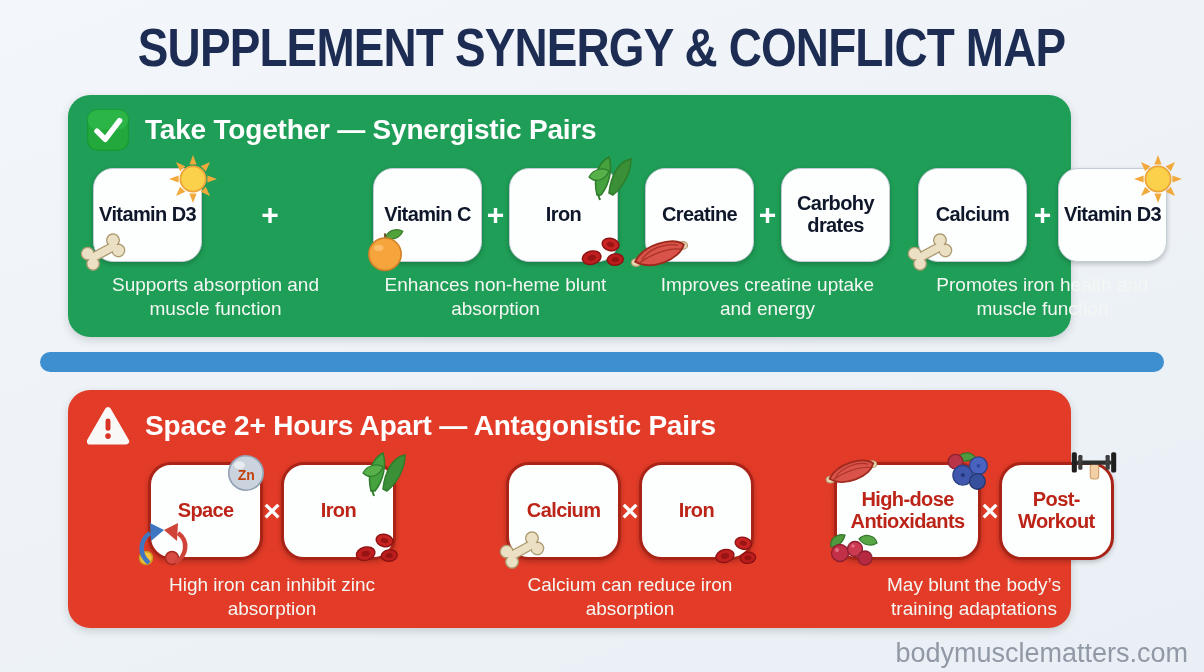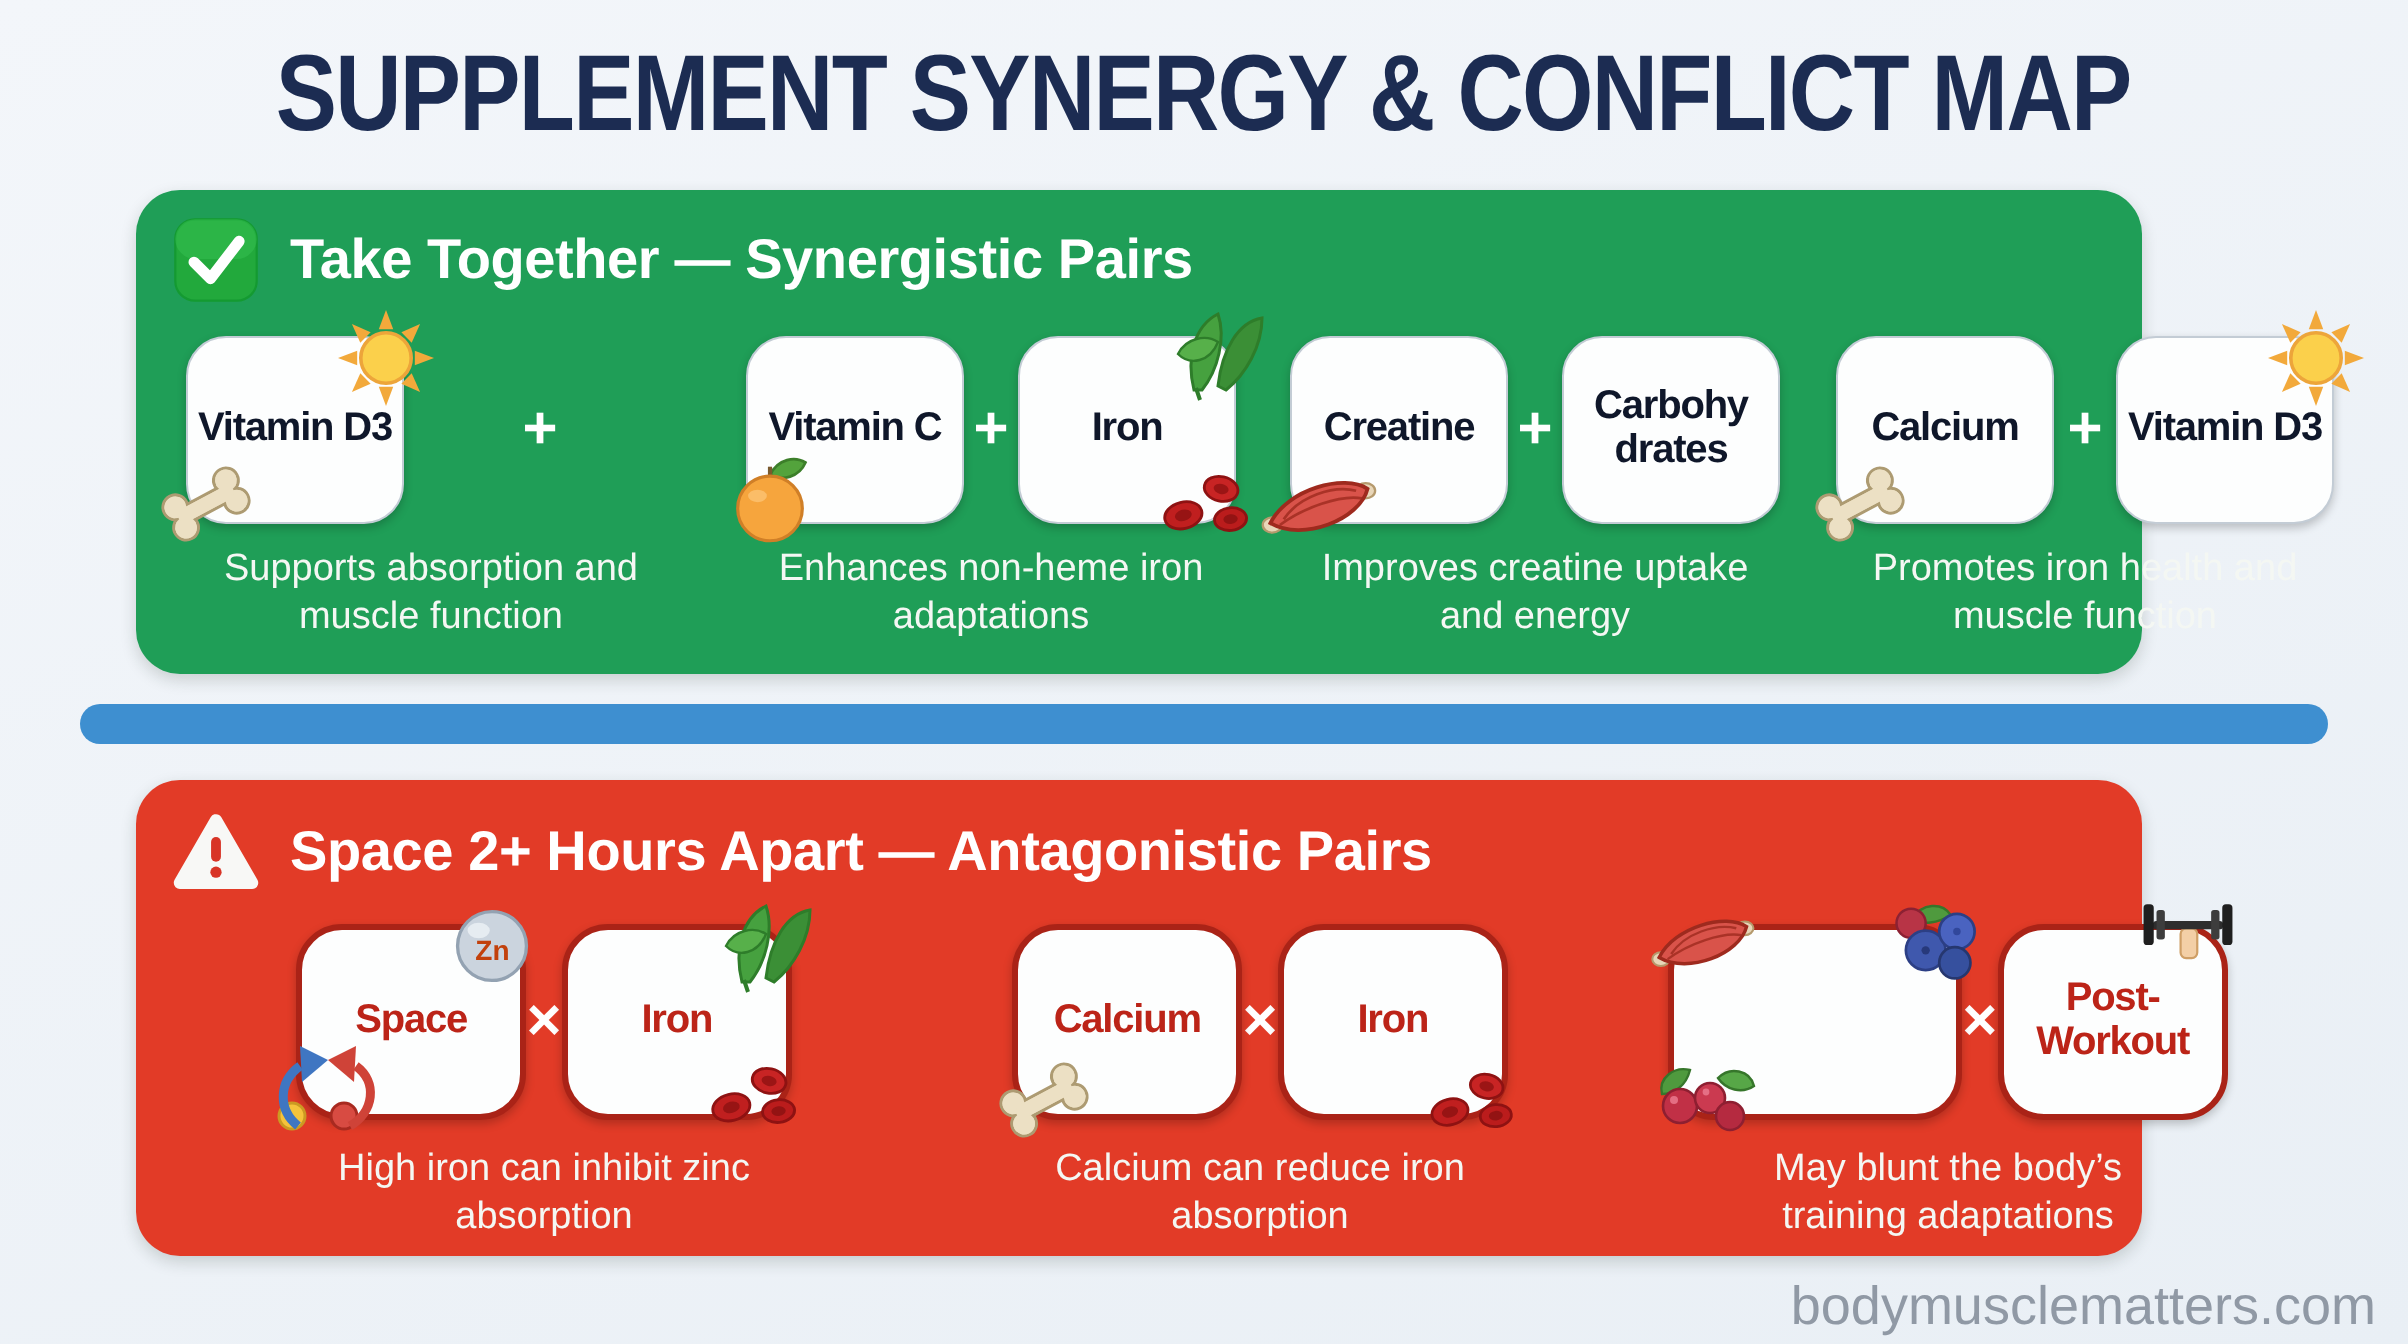--- a/index.html
+++ b/index.html
@@ -228,21 +228,21 @@
               </svg>
             </div>
           <div class="ic" style="width:48px;height:34px;bottom:-8px;right:-10px;">
               <svg>
                 <use href="#sym-cells"></use>
               </svg>
             </div>
           <div class="card-label">Iron</div>
         </div>
       </div>
-      <div class="caption cap-g">Enhances non-heme iron adaptations</div>
+      <div class="caption cap-g">Enhances non-heme blunt absorption</div>
     </div>
 
     <div class="pair pair-g" style="left:577px;">
       <div class="cards-row" style="width:245px;">
         <div class="card card-g">
           <div class="ic" style="width:62px;height:40px;bottom:-12px;left:-18px;">
               <svg>
                 <use href="#sym-muscle"></use>
               </svg>
             </div>
@@ -358,20 +358,21 @@
           <div class="ic" style="width:50px;height:44px;top:-16px;right:-14px;">
               <svg>
                 <use href="#sym-berries"></use>
               </svg>
             </div>
           <div class="ic" style="width:54px;height:38px;bottom:-12px;left:-12px;">
               <svg>
                 <use href="#sym-cranberries"></use>
               </svg>
             </div>
+          <div class="card-label">High-dose Antioxidants</div>
         </div>
         <div class="op">×</div>
         <div class="card card-r">
           <div class="ic" style="width:50px;height:40px;top:-18px;right:-8px;">
               <svg>
                 <use href="#sym-dumbbell"></use>
               </svg>
             </div>
           <div class="card-label">Post-Workout</div>
         </div>

